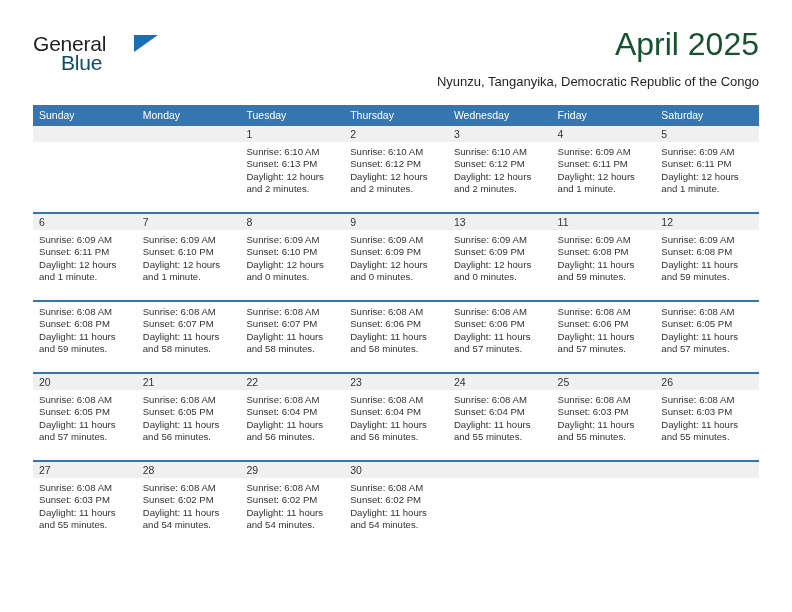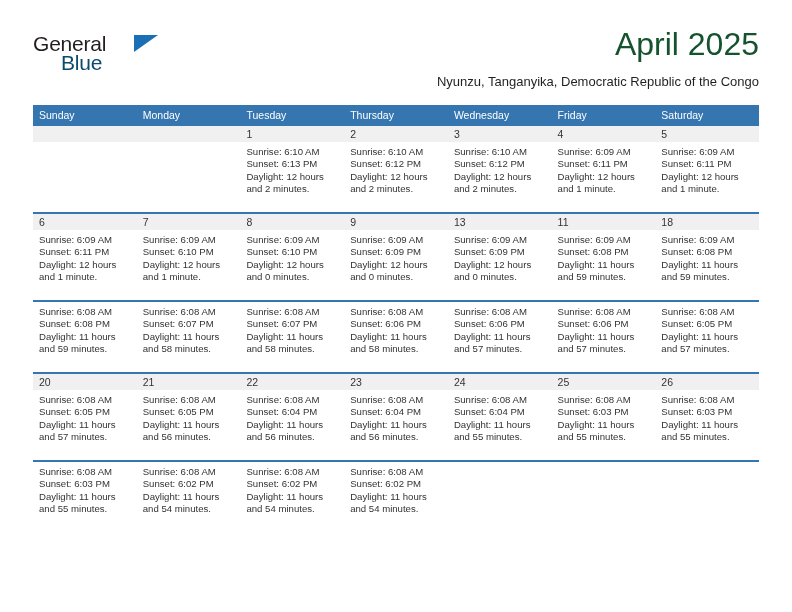--- a/index.html
+++ b/index.html
@@ -219,21 +219,21 @@
           </div>
         </div>
         <div class="week">
           <div class="week-numbers">
             <div class="daynum">6</div>
             <div class="daynum">7</div>
             <div class="daynum">8</div>
             <div class="daynum">9</div>
             <div class="daynum">13</div>
             <div class="daynum">11</div>
-            <div class="daynum">18</div>
+            <div class="daynum">12</div>
           </div>
           <div class="week-bodies">
             <div class="daybody">
               <div class="line">Sunrise: 6:09 AM</div>
               <div class="line">Sunset: 6:11 PM</div>
               <div class="line">Daylight: 12 hours</div>
               <div class="line">and 1 minute.</div>
             </div>
             <div class="daybody">
               <div class="line">Sunrise: 6:09 AM</div>
@@ -368,20 +368,29 @@
             </div>
             <div class="daybody">
               <div class="line">Sunrise: 6:08 AM</div>
               <div class="line">Sunset: 6:03 PM</div>
               <div class="line">Daylight: 11 hours</div>
               <div class="line">and 55 minutes.</div>
             </div>
           </div>
         </div>
         <div class="week">
+          <div class="week-numbers">
+            <div class="daynum">27</div>
+            <div class="daynum">28</div>
+            <div class="daynum">29</div>
+            <div class="daynum">30</div>
+            <div class="daynum"></div>
+            <div class="daynum"></div>
+            <div class="daynum"></div>
+          </div>
           <div class="week-bodies">
             <div class="daybody">
               <div class="line">Sunrise: 6:08 AM</div>
               <div class="line">Sunset: 6:03 PM</div>
               <div class="line">Daylight: 11 hours</div>
               <div class="line">and 55 minutes.</div>
             </div>
             <div class="daybody">
               <div class="line">Sunrise: 6:08 AM</div>
               <div class="line">Sunset: 6:02 PM</div>

